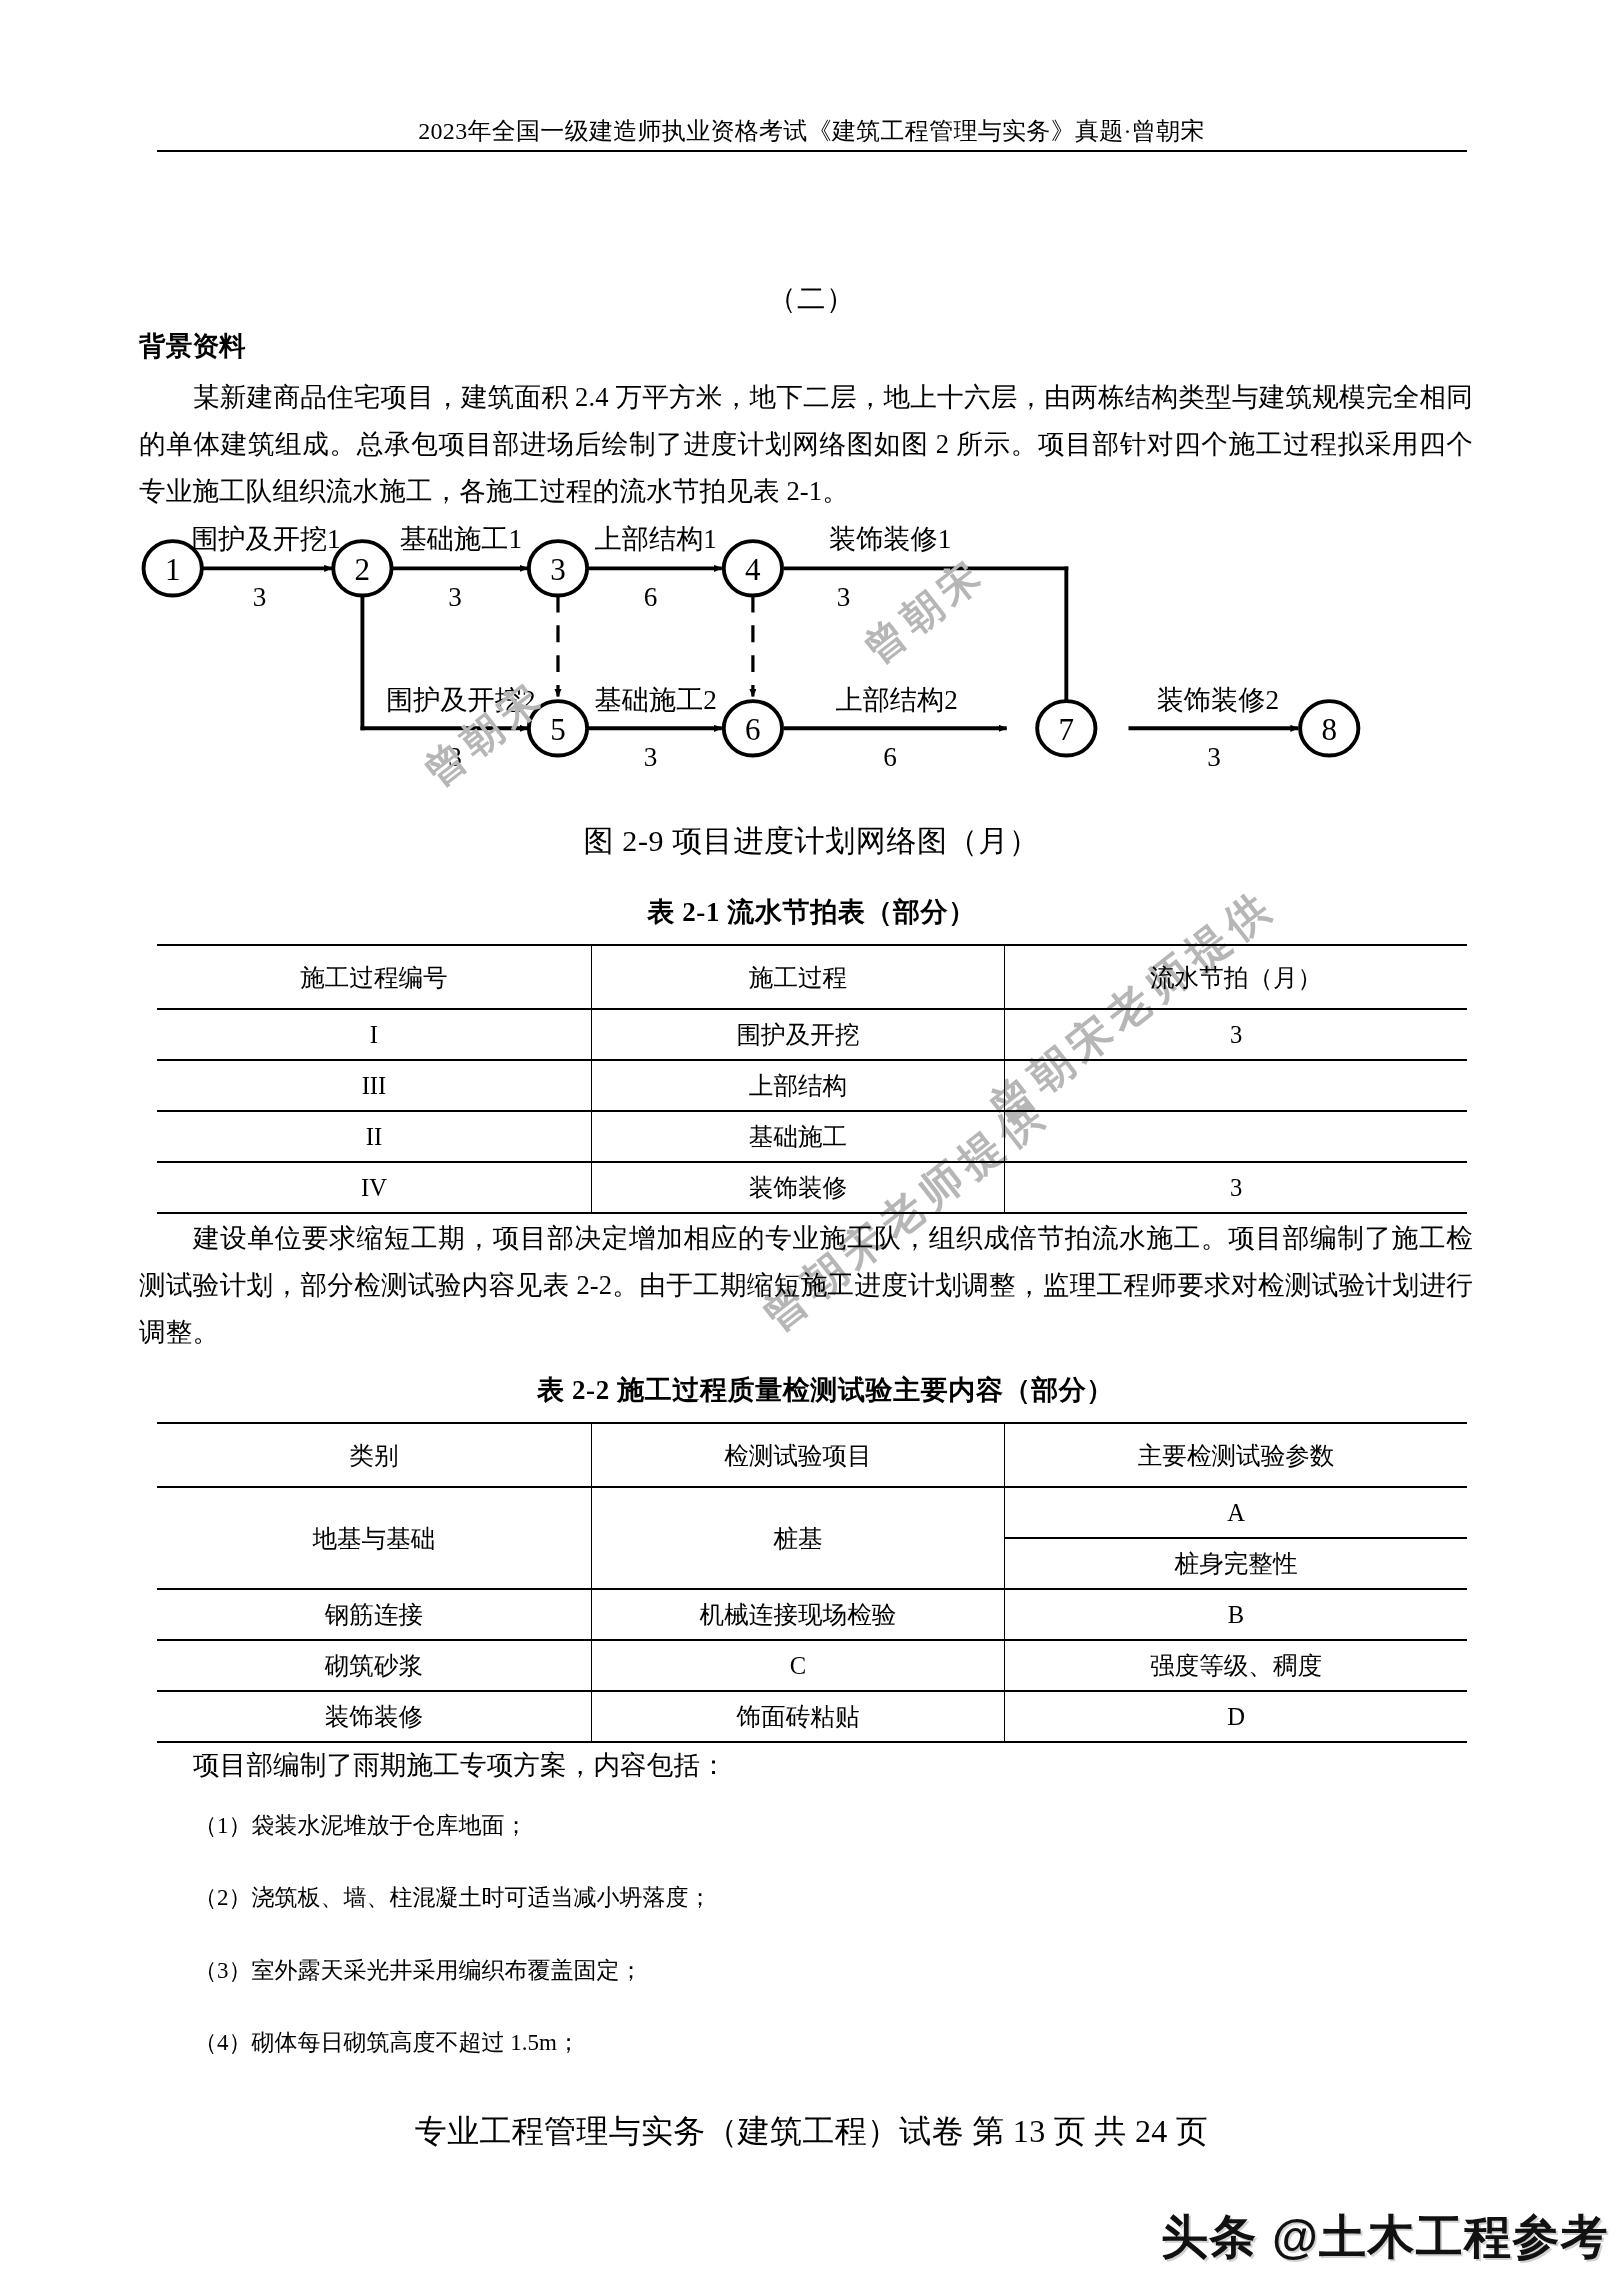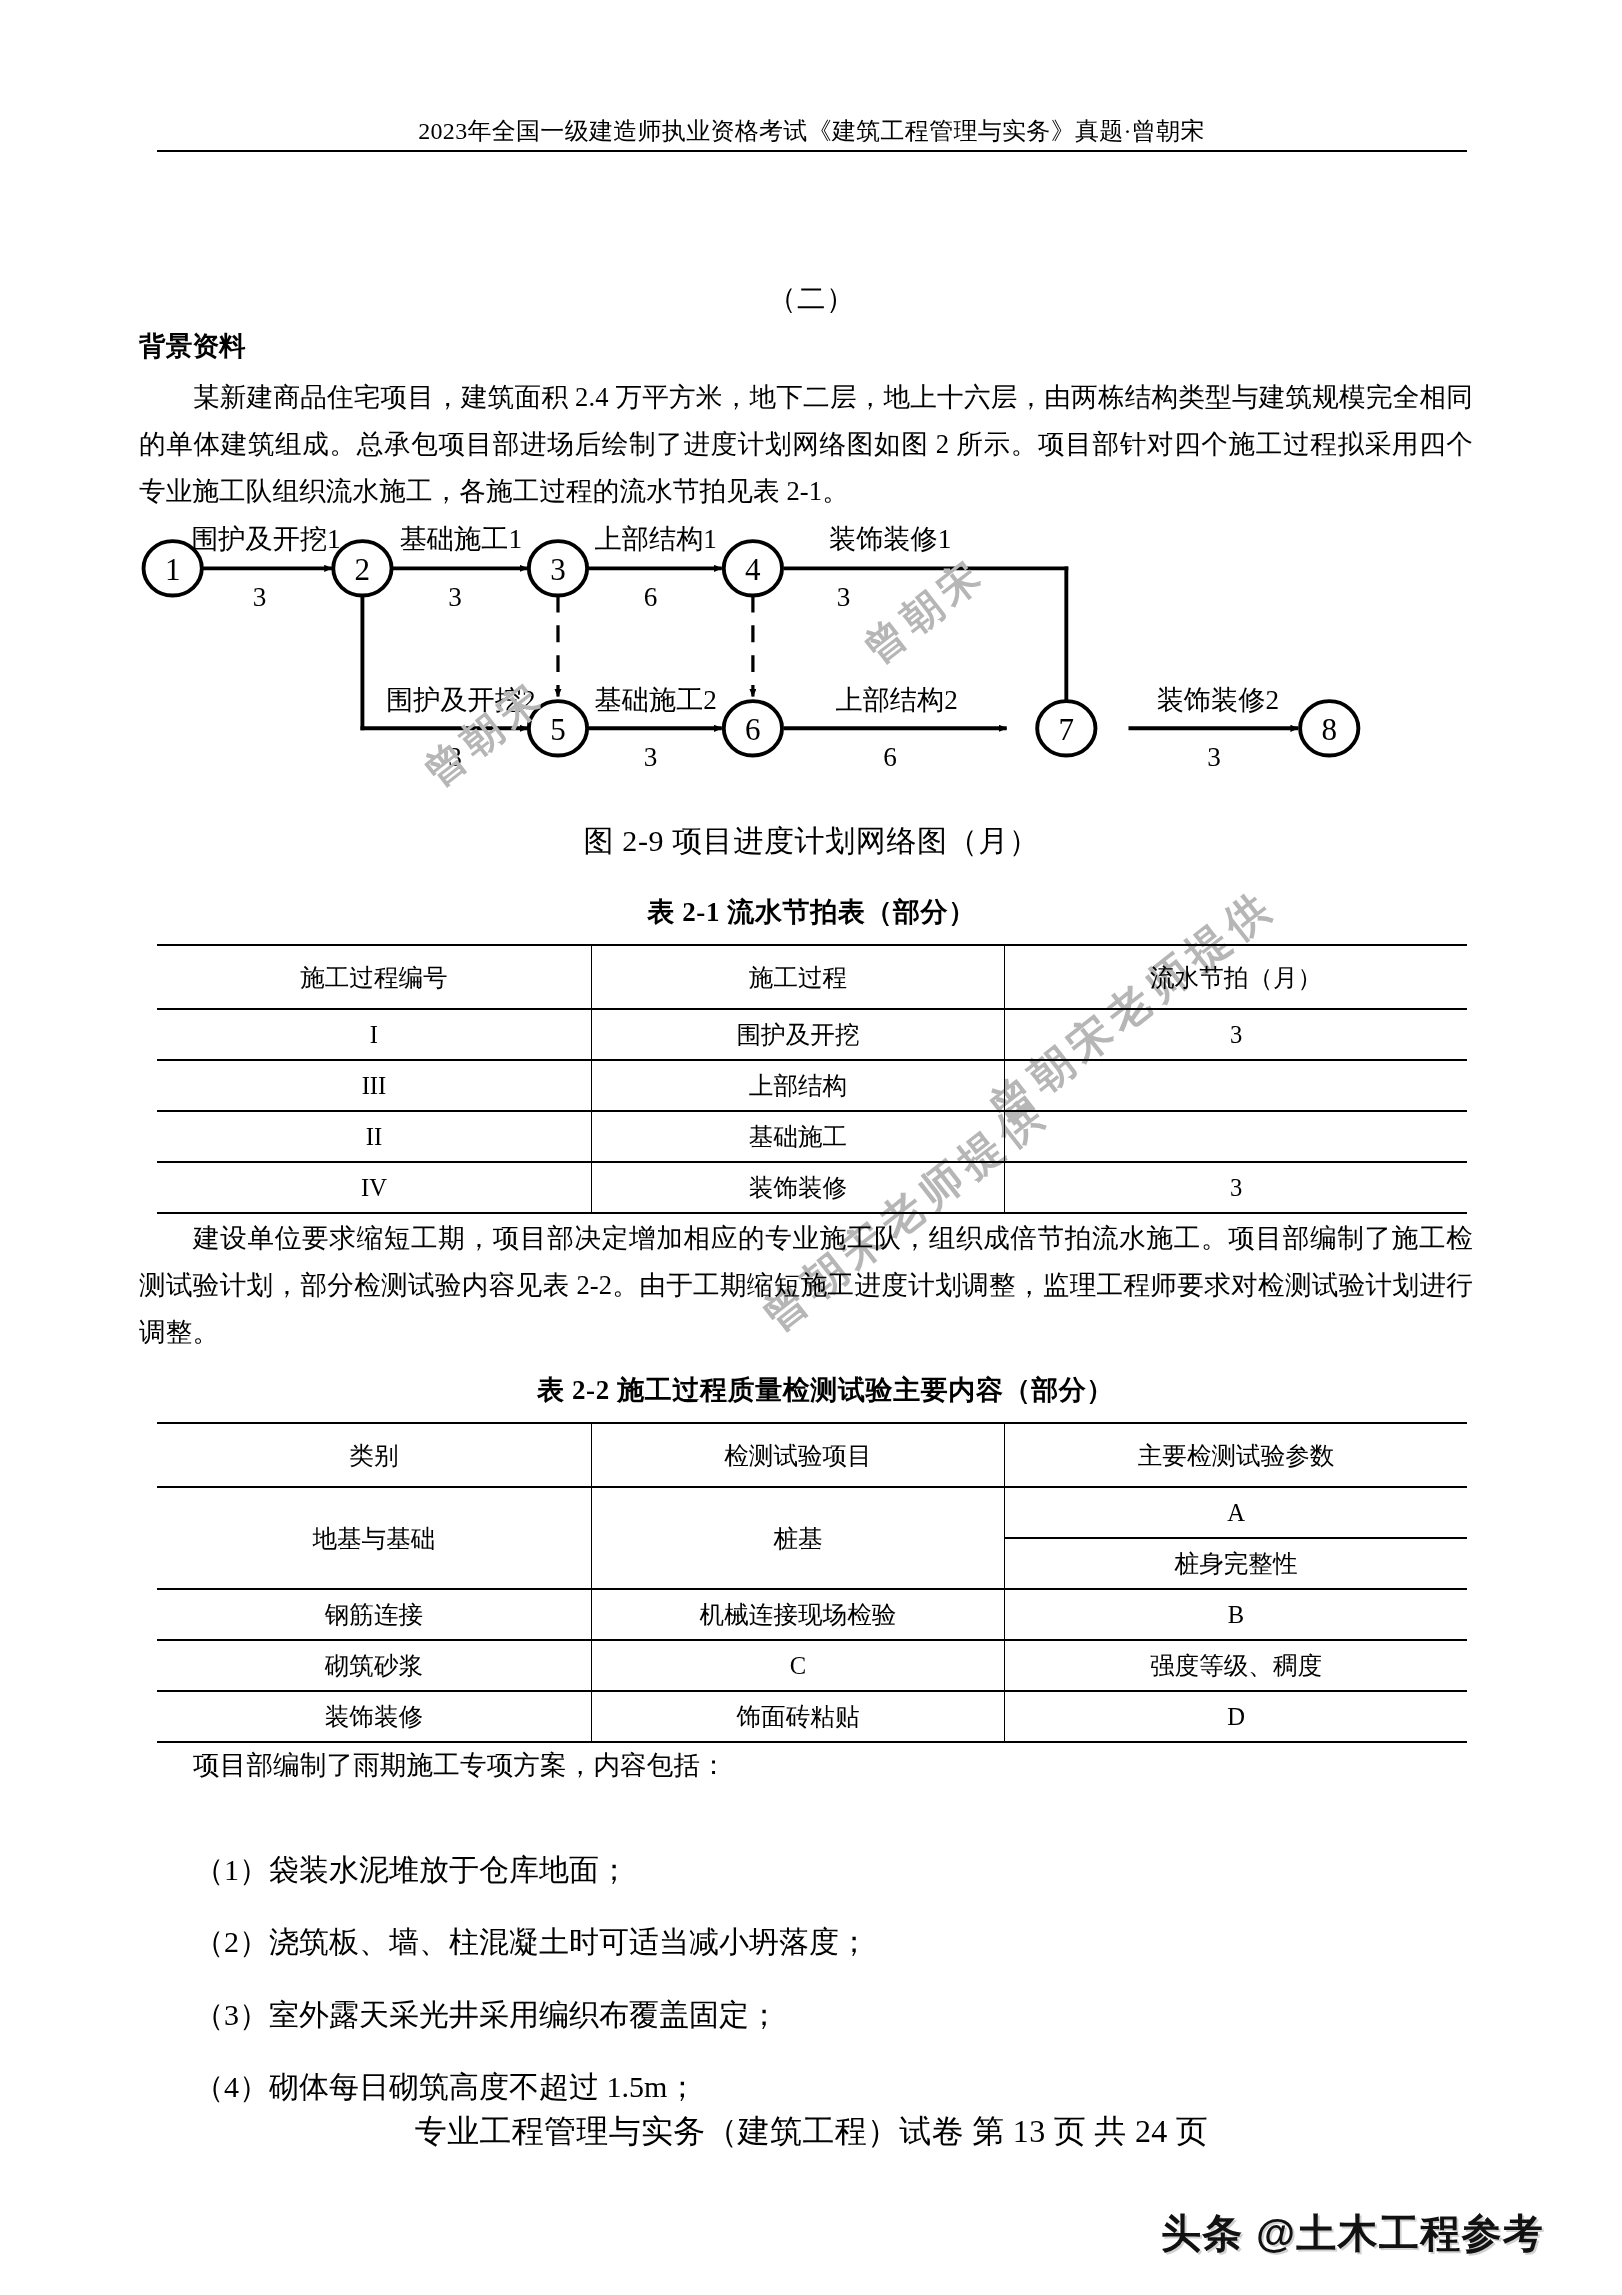--- a/index.html
+++ b/index.html
@@ -71,24 +71,23 @@
   .indent { text-indent: 54px; }
 
   #bg-label   { left: 139px; top: 323px;  width: 1334px; }
   #para1      { left: 139px; top: 374px;  width: 1334px; }
   #para2      { left: 139px; top: 1215px; width: 1334px; }
   #para3      { left: 139px; top: 1742px; width: 1334px; }
 
   .listitem {
     position: absolute;
     left: 194px;
-    font-size: 30px;
+    font-size: 23px;
     line-height: 40px;
     white-space: nowrap;
-    margin-top: 44px;
   }
   #li1 { top: 1806px; }
   #li2 { top: 1878px; }
   #li3 { top: 1951px; }
   #li4 { top: 2023px; }
 
   
   .diagram {
     position: absolute;
     left: 139px;
@@ -181,21 +180,21 @@
   }
   #wm1 { left: 855px; top: 583px;  transform: rotate(-38deg); }
   #wm2 { left: 415px;  top: 706px; transform: rotate(-38deg); }
   #wm3 { left: 959px; top: 978px; transform: rotate(-38deg); font-size: 43px; }
   #wm4 { left: 732px; top: 1185px; transform: rotate(-38deg); font-size: 43px; }
 
   .brand {
     position: absolute;
     left: 1161px;
     top: 2206px;
-    font-size: 40px;
+    font-size: 47px;
     font-weight: bold;
     letter-spacing: 1.3px;
     white-space: nowrap;
     font-family: "Liberation Sans", sans-serif;
     color: #111;
     text-shadow: 1.9px 1.9px 0 rgba(0,0,0,0.18);
     text-align: right;
   }
 </style>
 </head>

